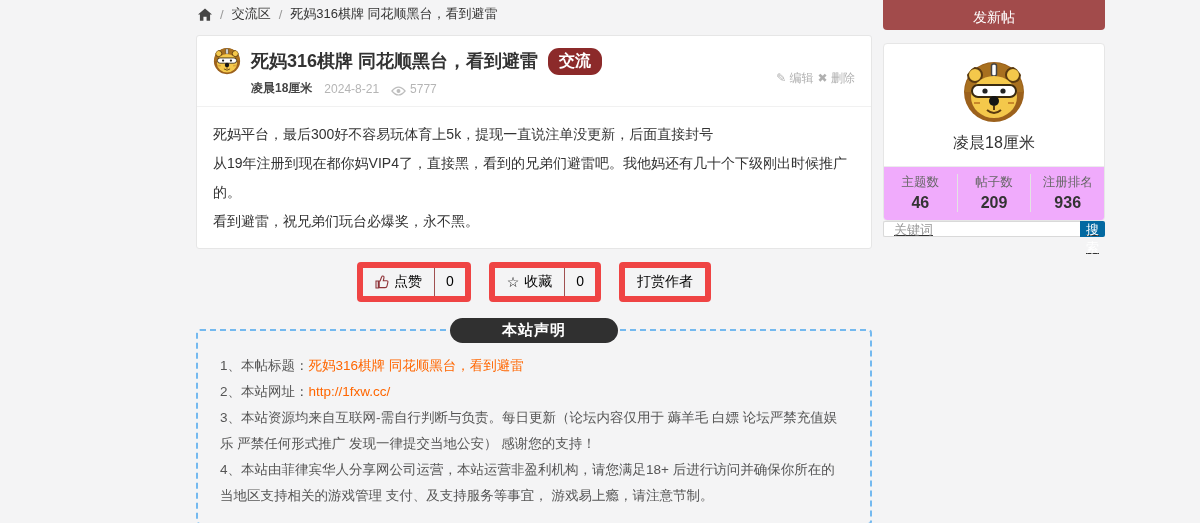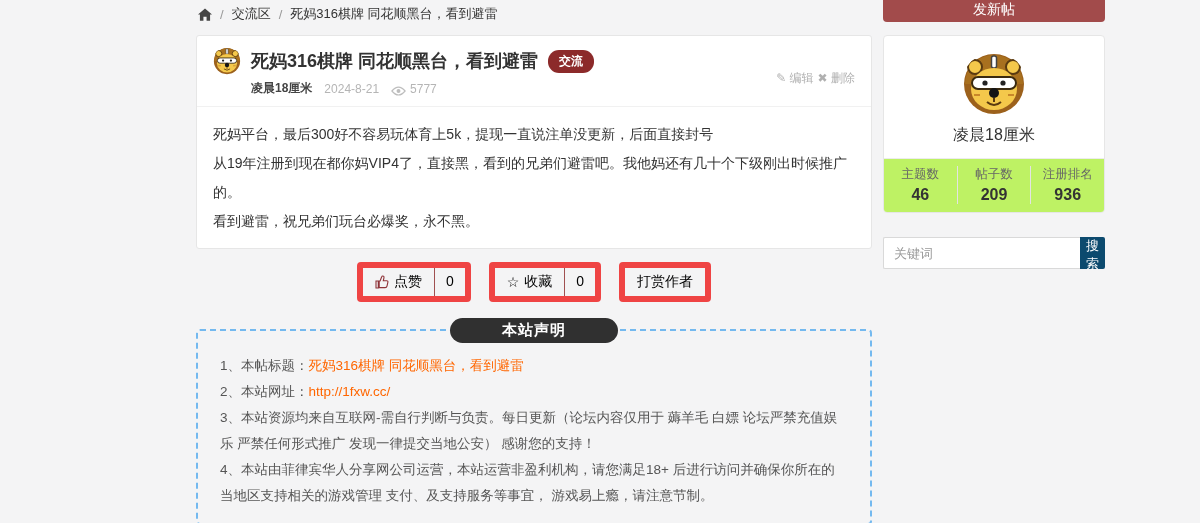--- a/index.html
+++ b/index.html
@@ -4,35 +4,35 @@
 <style>
   * { margin:0; padding:0; box-sizing:border-box; }
   html,body { width:1200px; height:523px; overflow:hidden; }
   body {
     background:#f4f4f5;
     font-family:"Liberation Sans","DejaVu Sans",sans-serif;
     color:#333;
     position:relative;
   }
   .main-col { position:absolute; left:196px; top:0; width:676px; }
-  .sidebar  { position:absolute; left:883px; top:4px; width:222px; }
+  .sidebar  { position:absolute; left:883px; top:12px; width:222px; }
 
   
   .breadcrumb { display:flex; align-items:center; gap:8px; padding:5px 0 12px 2px; font-size:13px; color:#333; }
   .breadcrumb .sep { color:#999; }
   .breadcrumb a { color:#333; text-decoration:none; cursor:pointer; }
   .home-ic { display:inline-flex; width:14px; height:13px; cursor:pointer; }
 
   
   .post-card { background:#fff; border:1px solid #e6e6e6; border-radius:3px; }
   .post-head { padding:11px 16px 9px; border-bottom:1px solid #f1f1f1; position:relative; }
   .title-row { display:flex; align-items:center; gap:10px; }
   .avatar-sm { width:28px; height:28px; border-radius:50%; overflow:hidden; flex:0 0 28px; }
   .post-title { font-size:18px; font-weight:bold; color:#333; }
-  .badge { background:#8c2a2a; color:#fff; font-size:12px; padding:3px 11px; border-radius:11px; font-weight:bold; }
+  .badge { background:#8c2a2a; color:#fff; font-size:16px; padding:3px 11px; border-radius:11px; font-weight:bold; }
   .meta-row { display:flex; align-items:center; gap:12px; margin:5px 0 0 38px; font-size:12px; color:#b5b5b5; }
   .meta-row .uname { color:#444; font-weight:bold; }
   .meta-views { display:inline-flex; align-items:flex-end; gap:4px; }
   .head-ops { position:absolute; right:16px; top:34px; font-size:12px; color:#b0b0b0; display:flex; gap:4px; }
   .head-ops span { cursor:pointer; }
   .post-body { padding:13px 16px 12px; font-size:14px; line-height:29px; color:#333; }
   .post-body p { margin:0; }
   .img-ic { display:inline-block; width:18px; height:14px; vertical-align:-2px; margin-right:5px; }
 
   
@@ -53,31 +53,31 @@
 
   
   .new-post-btn { width:100%; height:38px; margin-top:-20px; background:#a24b4b; color:#fff;
     border:none; border-radius:4px; font-size:14px; display:flex; align-items:flex-end;
     justify-content:center; padding-bottom:3px; cursor:pointer;
     font-family:"Liberation Sans","DejaVu Sans",sans-serif; }
   .profile-card { margin-top:13px; background:#fff; border:1px solid #e6e6e6; border-radius:4px; text-align:center; overflow:hidden; }
   .profile-top { padding:16px 0 12px; }
   .avatar-lg { width:64px; height:64px; border-radius:50%; overflow:hidden; margin:0 auto; }
   .profile-name { margin-top:9px; font-size:16px; color:#333; }
-  .stats { display:flex; border-top:1px solid #ececec; background:#bef264; padding:7px 0 8px; }
+  .stats { display:flex; border-top:1px solid #ececec; background:#f0abfc; padding:7px 0 8px; }
   .stat { flex:1; border-right:1px solid #e3e3e3; }
   .stat:last-child { border-right:none; }
   .stat-label { font-size:12.5px; color:#666; }
   .stat-value { font-size:16px; font-weight:bold; color:#333; margin-top:3px; }
-  .search-row { display:flex; margin-top:24px; height:32px; }
+  .search-row { display:flex; margin-top:0; height:16px;text-decoration:underline; }
   .search-input { flex:1; border:1px solid #d9d9d9; border-right:none; border-radius:2px 0 0 2px;
     padding:0 10px; font-size:13px; color:#333; outline:none;
     font-family:"Liberation Sans","DejaVu Sans",sans-serif; }
   .search-input::placeholder { color:#999; }
-  .search-btn { width:48px; background:#0c4a6e; color:#fff; border:none; border-radius:0 2px 2px 0;
+  .search-btn { width:48px; background:#0369a1; color:#fff; border:none; border-radius:0 2px 2px 0;
     font-size:13px; cursor:pointer; font-family:"Liberation Sans","DejaVu Sans",sans-serif; }
 </style>
 </head>
 <body>
 
 <div class="main-col">
 
   <nav class="breadcrumb">
     <span class="home-ic">
       <svg viewBox="0 0 16 14" width="14" height="13">

